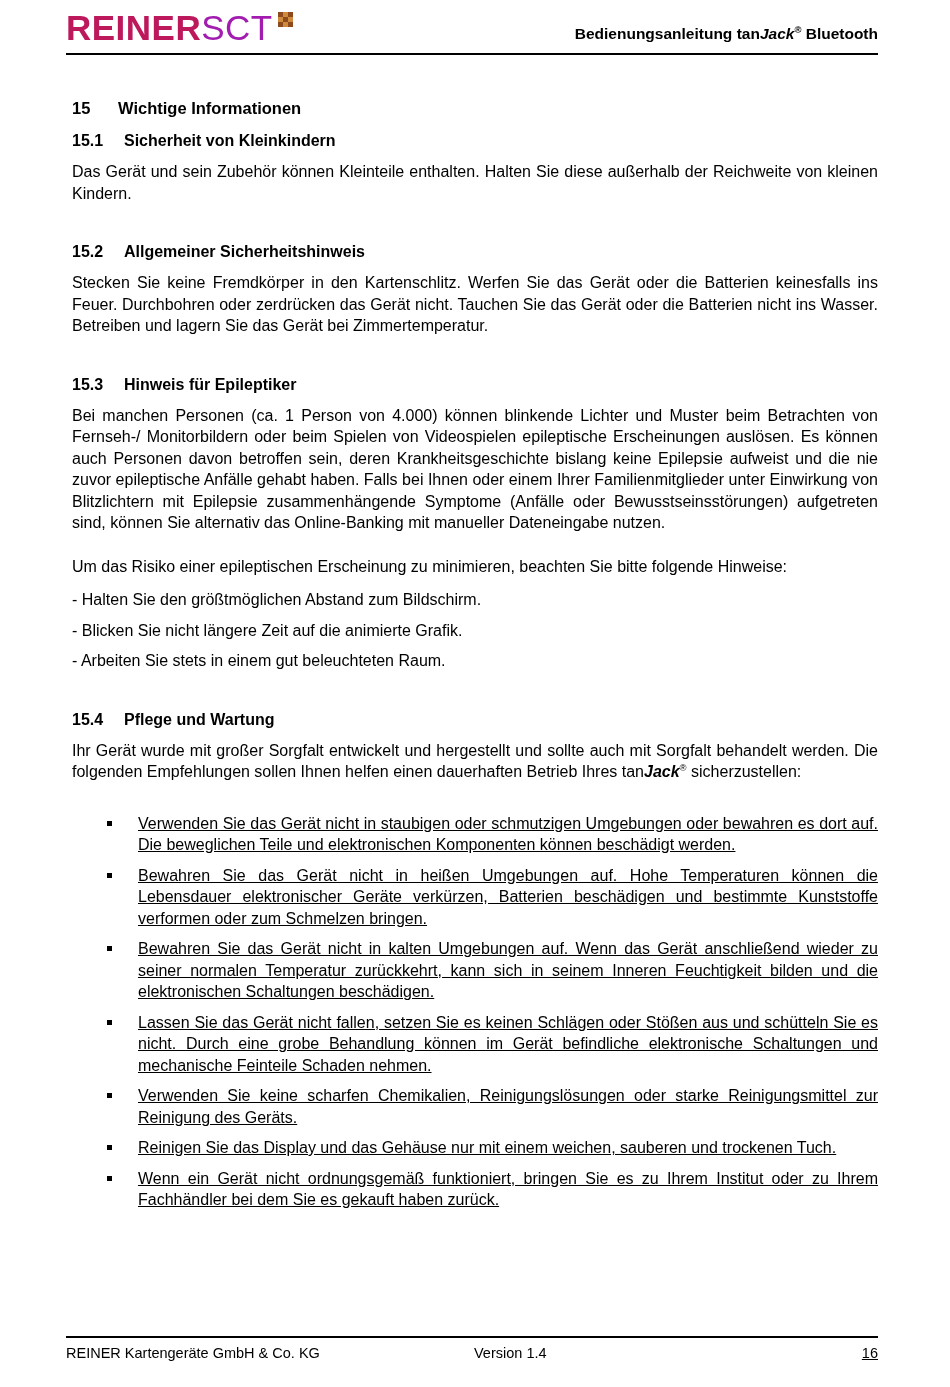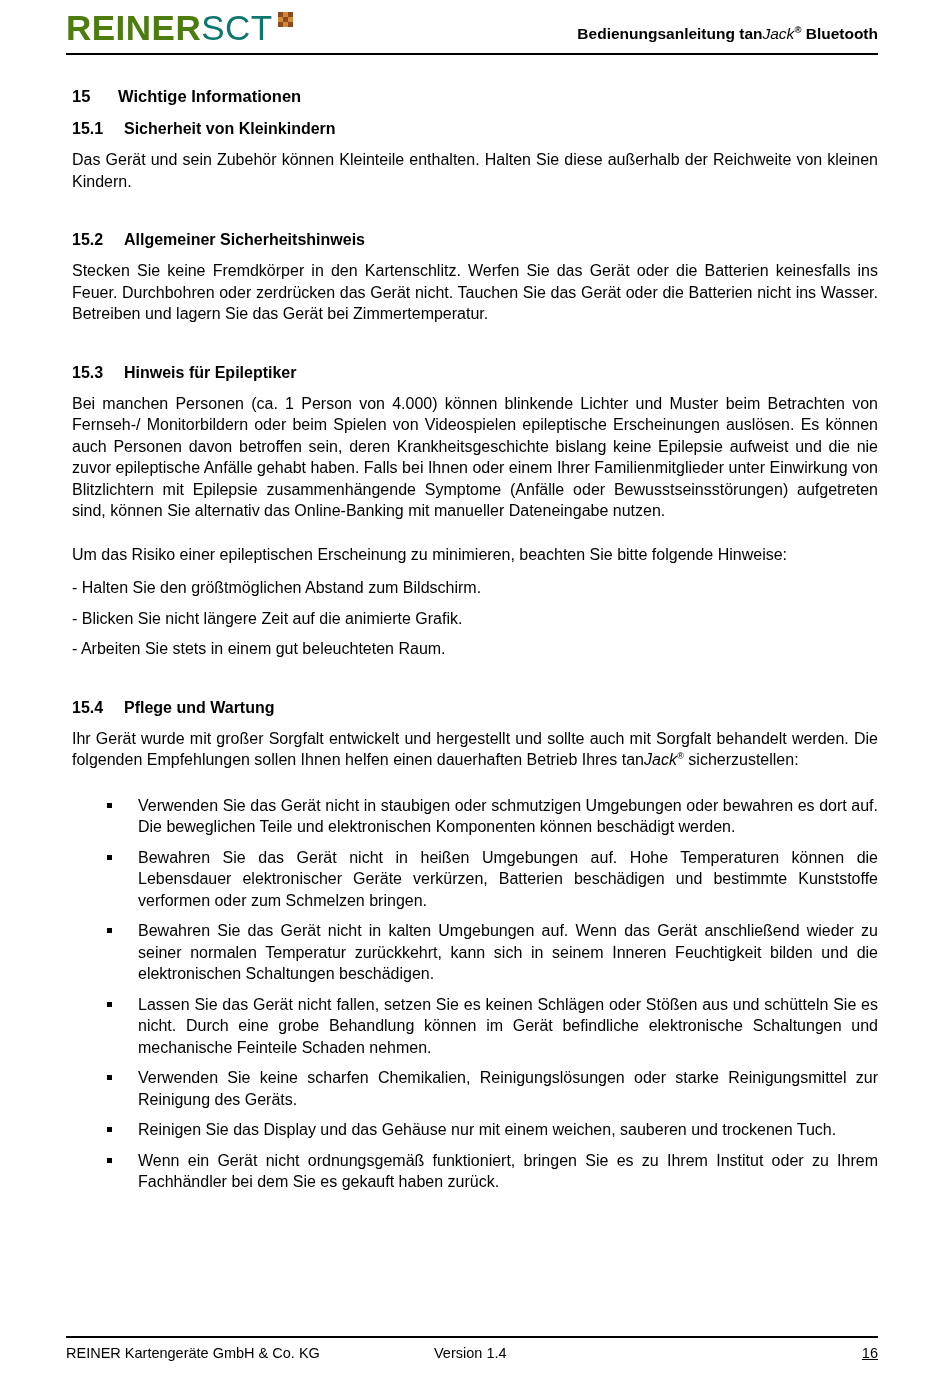--- a/index.html
+++ b/index.html
@@ -22,70 +22,71 @@
   .header {
     display: flex;
     justify-content: space-between;
     align-items: flex-end;
     border-bottom: 2px solid #000;
     padding-bottom: 8px;
     padding-left: 0;
   }
   .logo { display: flex; align-items: flex-start; line-height: 1; }
   .logo-bold {
-    font-size: 35px; font-weight: 700; color: #4d7c0f; letter-spacing: 0.5px;
+    font-size: 35px; font-weight: 700; color: #be185d; letter-spacing: 0.5px;
   }
   .logo-light {
-    font-size: 35px; font-weight: 400; color: #0f766e; letter-spacing: 0.5px;
+    font-size: 35px; font-weight: 400; color: #a21caf; letter-spacing: 0.5px;
   }
   .logo-cube { position: relative; width: 16px; height: 16px; margin-left: 5px; margin-top: 2px; display: inline-block; }
   .logo-cube i {
     position: absolute; top: 0; left: 0; width: 5px; height: 5px; background: #8c4a1d;
     box-shadow:
       5px 0 0 #d08a3e, 10px 0 0 #8c4a1d,
       0 5px 0 #d08a3e, 5px 5px 0 #8c4a1d, 10px 5px 0 #d08a3e,
       0 10px 0 #8c4a1d, 5px 10px 0 #d08a3e, 10px 10px 0 #8c4a1d;
   }
   .doc-title { font-size: 15.5px; font-weight: 700; padding-bottom: 2px; }
-  .brand-italic { font-style: italic; font-weight: 400; }
+  .brand-italic { font-style: italic; font-weight: 700; }
   sup.reg { font-size: 9.5px; vertical-align: super; line-height: 0; }
 
   
   .content { flex: 0 0 auto; padding-left: 6px; }
-  .chapter { margin-top: 32px; font-size: 16.5px; font-weight: 700; }
+  .chapter { margin-top: 44px; font-size: 16.5px; font-weight: 700; }
   .chapter .hnum { display: inline-block; width: 46px; }
   .section-h { margin-top: 39px; margin-bottom: 11px; font-size: 16px; font-weight: 700; }
   .section-h .hnum { display: inline-block; width: 52px; }
   .chapter + .section-h { margin-top: 14px; }
   .para {
     font-size: 16px; line-height: 21.5px; text-align: justify; margin-bottom: 12px;
   }
   .para.spaced-top { margin-top: 22px; }
   .dash-item { font-size: 16px; line-height: 21.5px; margin-bottom: 9px; }
 
-  .bullet-list { margin-top: 24px; }
+  .bullet-list { margin-top: 30px; text-decoration: underline; }
   .bullet {
     display: flex; margin: 0 0 9px 35px;
   }
   .bullet-marker { flex: 0 0 31px; }
   .bullet-marker::before {
     content: ""; display: block; width: 5px; height: 5px; background: #000; margin-top: 8px;
   }
   .bullet-text {
     flex: 1; font-size: 16px; line-height: 21.5px; text-align: justify;
   }
 
   
   .footer {
     margin-top: auto;
     border-top: 2px solid #000;
     padding-top: 7px;
     display: flex;
     align-items: baseline;
     font-size: 14.5px;
+    gap: 40px;
   }
   .f-company { flex: 0 0 368px; }
   .f-version { flex: 1; }
   .f-page { text-align: right; text-decoration: underline; }
 </style>
 </head>
 <body>
 
 <div class="page">
 

